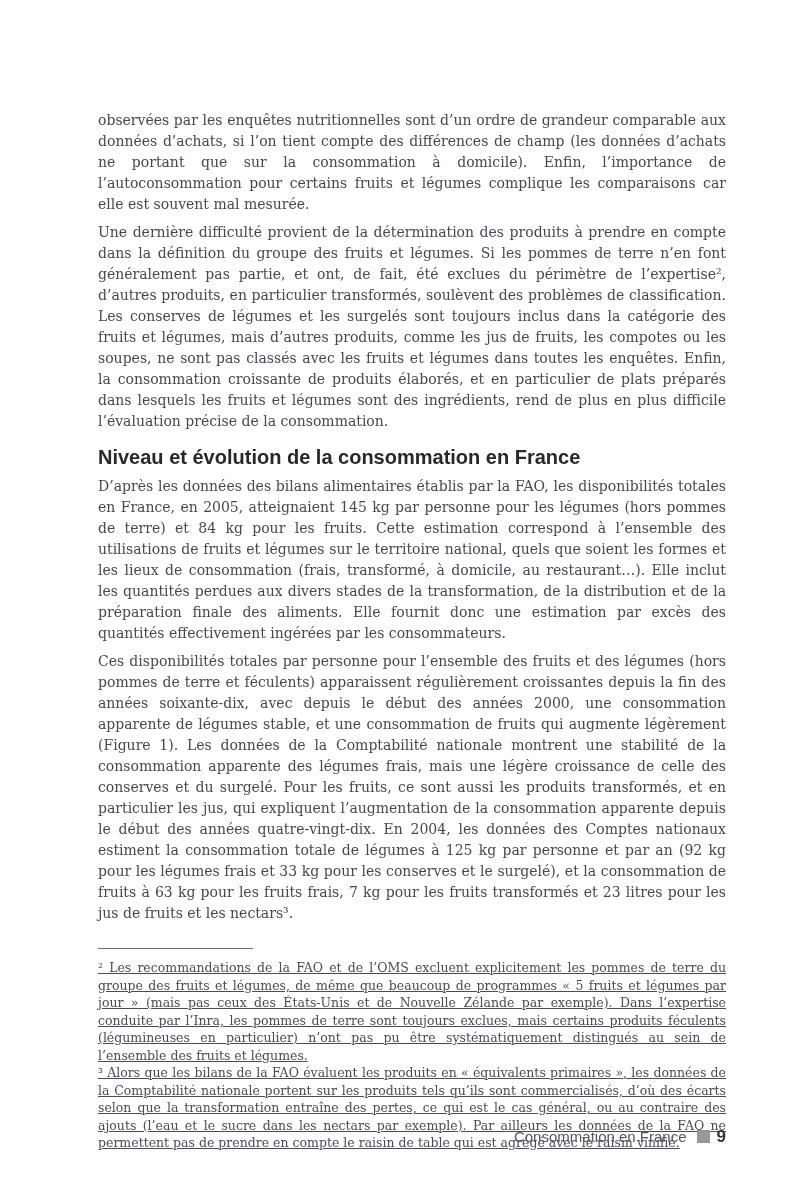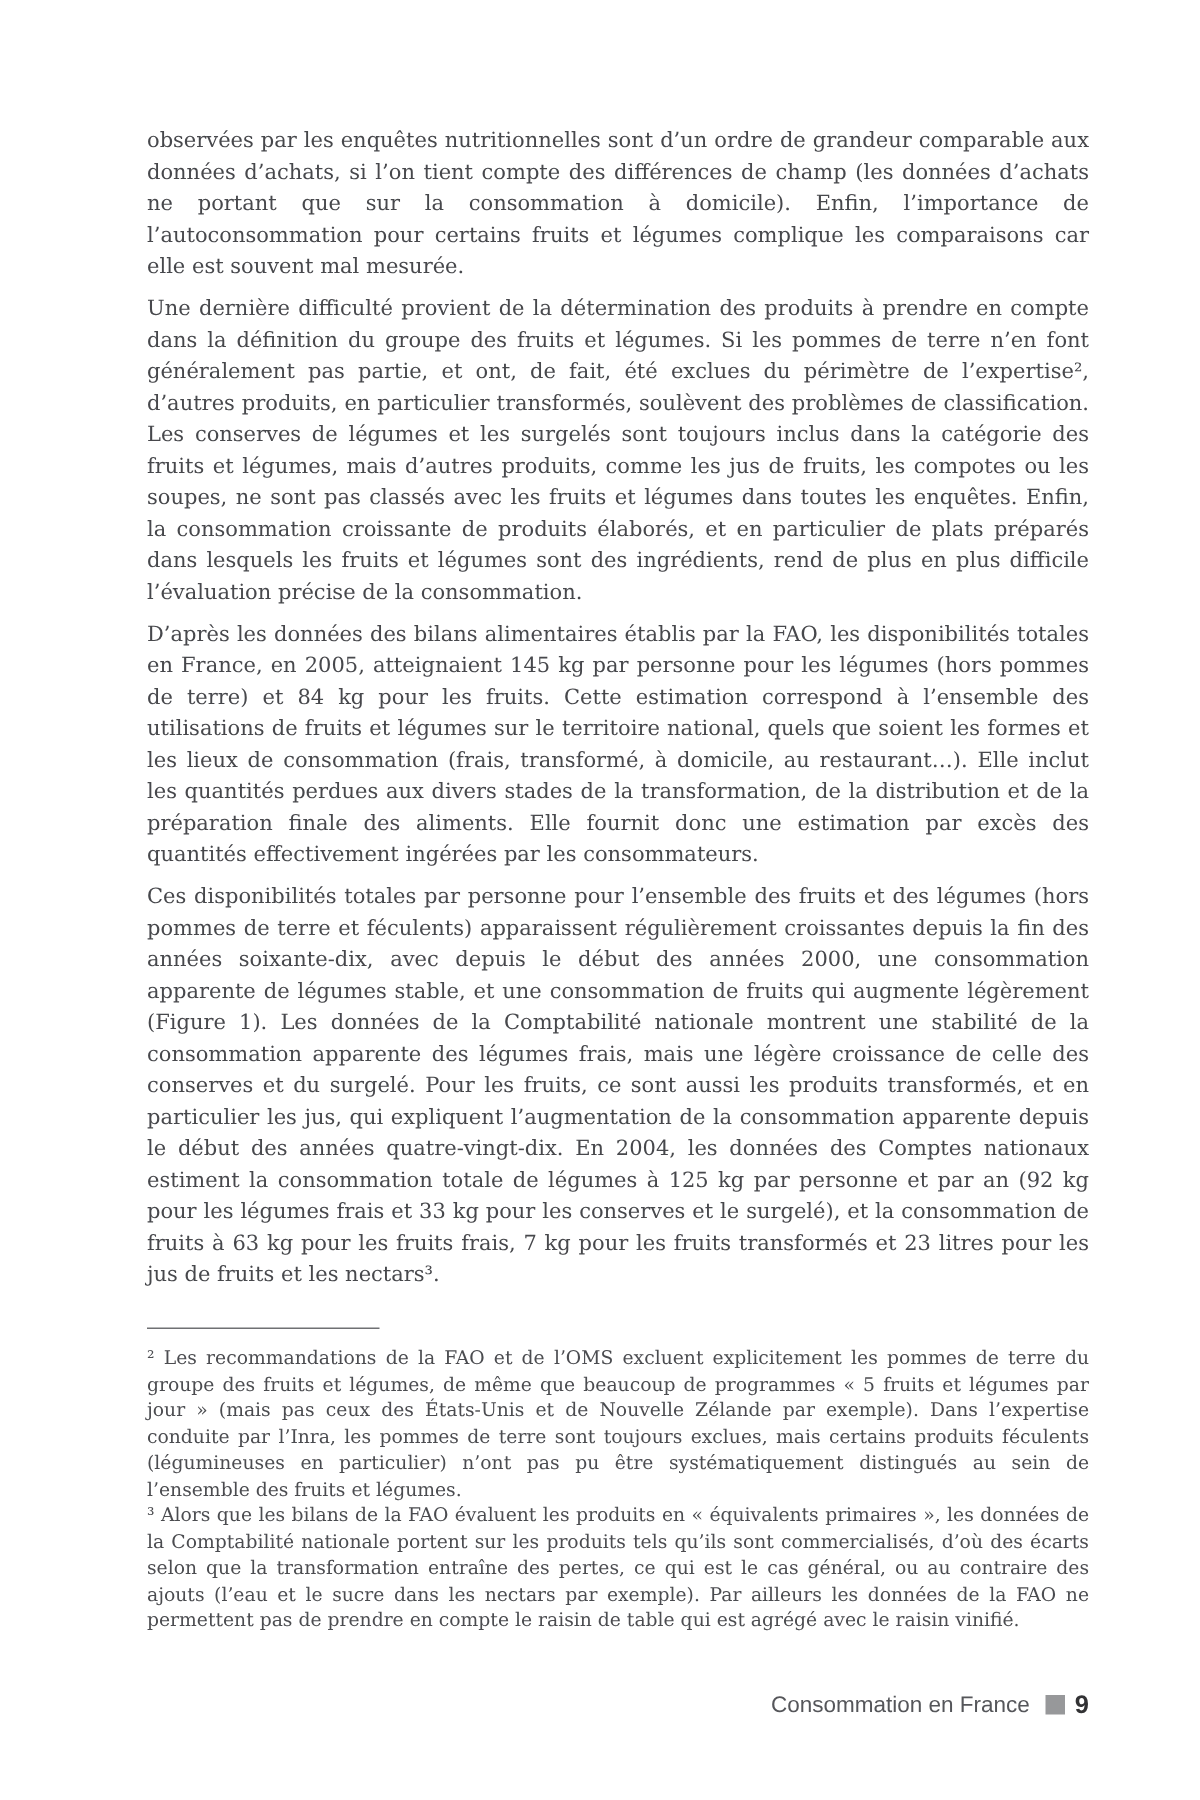--- a/index.html
+++ b/index.html
@@ -21,21 +21,21 @@
     overflow:hidden;
   }
   .page{
     position:absolute;
     inset:0;
     background:var(--background);
   }
   .content{
     position:absolute;
     left:98px;
-    top:84px;
+    top:110px;
     width:628px;
   }
   .body-para{
     font:14px/21px "DejaVu Serif","Liberation Serif",serif;
     color:var(--body-text);
     text-align:justify;
     margin-bottom:7px;
     hyphens:auto;
   }
   .section-heading{
@@ -51,20 +51,21 @@
     width:155px;
     border:none;
     border-top:1px solid var(--rule-color);
     margin:24px 0 10px 0;
   }
   .footnote{
     font:12.5px/17.5px "DejaVu Serif","Liberation Serif",serif;
     color:var(--footnote-text);
     text-align:justify;
     hyphens:auto;
+    text-decoration:underline;
   }
   .page-footer{
     position:absolute;
     top:1126px;
     left:98px;
     width:628px;
     text-align:right;
     white-space:nowrap;
   }
   .running-title{
@@ -93,20 +94,21 @@
 </head>
 <body>
 
 <div class="page">
   <div class="content">
 
     <p class="body-para">observées par les enquêtes nutritionnelles sont d’un ordre de grandeur comparable aux données d’achats, si l’on tient compte des différences de champ (les données d’achats ne portant que sur la consommation à domicile). Enfin, l’importance de l’autoconsommation pour certains fruits et légumes complique les comparaisons car elle est souvent mal mesurée.</p>
 
     <p class="body-para">Une dernière difficulté provient de la détermination des produits à prendre en compte dans la définition du groupe des fruits et légumes. Si les pommes de terre n’en font généralement pas partie, et ont, de fait, été exclues du périmètre de l’expertise², d’autres produits, en particulier transformés, soulèvent des problèmes de classification. Les conserves de légumes et les surgelés sont toujours inclus dans la catégorie des fruits et légumes, mais d’autres produits, comme les jus de fruits, les compotes ou les soupes, ne sont pas classés avec les fruits et légumes dans toutes les enquêtes. Enfin, la consommation croissante de produits élaborés, et en particulier de plats préparés dans lesquels les fruits et légumes sont des ingrédients, rend de plus en plus difficile l’évaluation précise de la consommation.</p>
 
+    <h1 class="section-heading">Niveau et évolution de la consommation en France</h1>
 
     <p class="body-para">D’après les données des bilans alimentaires établis par la FAO, les disponibilités totales en France, en 2005, atteignaient 145 kg par personne pour les légumes (hors pommes de terre) et 84 kg pour les fruits. Cette estimation correspond à l’ensemble des utilisations de fruits et légumes sur le territoire national, quels que soient les formes et les lieux de consommation (frais, transformé, à domicile, au restaurant…). Elle inclut les quantités perdues aux divers stades de la transformation, de la distribution et de la préparation finale des aliments. Elle fournit donc une estimation par excès des quantités effectivement ingérées par les consommateurs.</p>
 
     <p class="body-para">Ces disponibilités totales par personne pour l’ensemble des fruits et des légumes (hors pommes de terre et féculents) apparaissent régulièrement croissantes depuis la fin des années soixante-dix, avec depuis le début des années 2000, une consommation apparente de légumes stable, et une consommation de fruits qui augmente légèrement (Figure 1). Les données de la Comptabilité nationale montrent une stabilité de la consommation apparente des légumes frais, mais une légère croissance de celle des conserves et du surgelé. Pour les fruits, ce sont aussi les produits transformés, et en particulier les jus, qui expliquent l’augmentation de la consommation apparente depuis le début des années quatre-vingt-dix. En 2004, les données des Comptes nationaux estiment la consommation totale de légumes à 125 kg par personne et par an (92 kg pour les légumes frais et 33 kg pour les conserves et le surgelé), et la consommation de fruits à 63 kg pour les fruits frais, 7 kg pour les fruits transformés et 23 litres pour les jus de fruits et les nectars³.</p>
 
     <hr class="footnote-divider">
 
     <p class="footnote">² Les recommandations de la FAO et de l’OMS excluent explicitement les pommes de terre du groupe des fruits et légumes, de même que beaucoup de programmes « 5 fruits et légumes par jour » (mais pas ceux des États-Unis et de Nouvelle Zélande par exemple). Dans l’expertise conduite par l’Inra, les pommes de terre sont toujours exclues, mais certains produits féculents (légumineuses en particulier) n’ont pas pu être systématiquement distingués au sein de l’ensemble des fruits et légumes.</p>
 
     <p class="footnote">³ Alors que les bilans de la FAO évaluent les produits en « équivalents primaires », les données de la Comptabilité nationale portent sur les produits tels qu’ils sont commercialisés, d’où des écarts selon que la transformation entraîne des pertes, ce qui est le cas général, ou au contraire des ajouts (l’eau et le sucre dans les nectars par exemple). Par ailleurs les données de la FAO ne permettent pas de prendre en compte le raisin de table qui est agrégé avec le raisin vinifié.</p>

